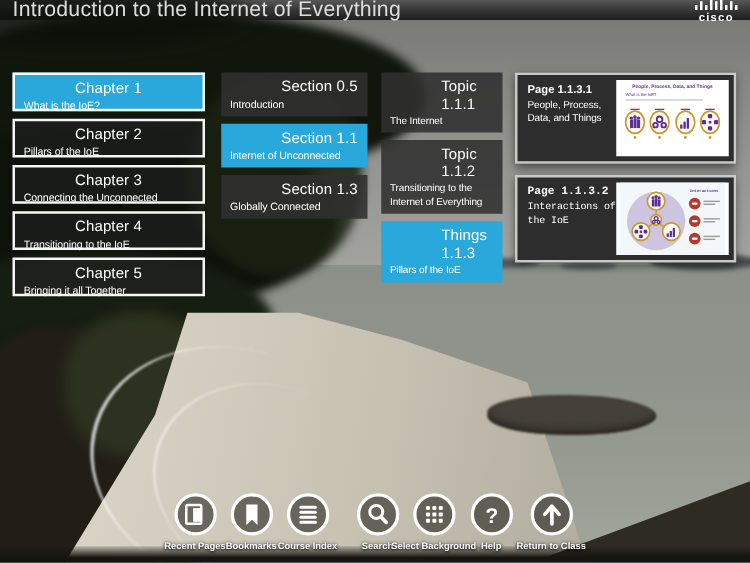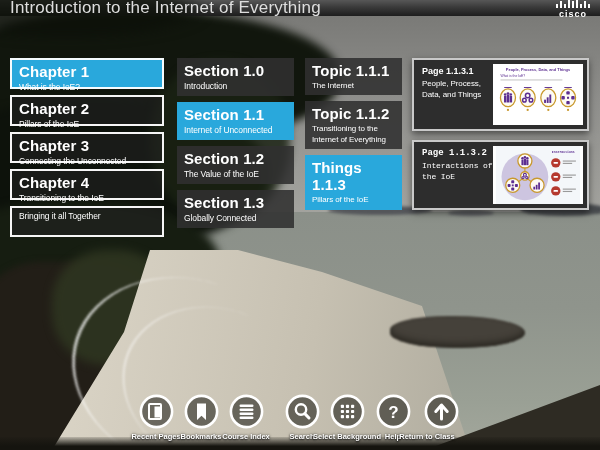--- a/index.html
+++ b/index.html
@@ -46,21 +46,21 @@
   .brand-bars i { display:block; width:2px; background:#fff; }
   .brand-text { font-size:9px; font-weight:bold; letter-spacing:1px; }
 
   
   .col { position:absolute; z-index:4; display:flex; flex-direction:column; gap:6px; }
   .col-chapters { left:10px;  top:58px; width:154px; }
   .col-sections { left:177px; top:58px; width:117px; }
   .col-topics   { left:305px; top:58px; width:97px;  }
   .col-pages    { left:412px; top:58px; width:177px; gap:9px; }
   .navbox { color:#fff; padding:4px 7px; min-height:31px; background:rgba(48,48,48,.88); cursor:pointer; }
-  .navbox .t { font-size:15px; font-weight:bold; margin-bottom:2px; letter-spacing:.1px; }
+  .navbox .t { font-size:12px; font-weight:normal; margin-bottom:2px; letter-spacing:.1px;margin-left:41px; }
   .navbox .s { font-size:8.5px; line-height:1.3; letter-spacing:-.1px; }
   .chapter { border:2px solid rgba(255,255,255,.96); background:rgba(34,34,34,.58); height:31px; padding:3px 7px; }
   .topic .s { font-size:8px; }
   .active { background:#29a8dc !important; }
 
   .pagebox { position:relative; height:73px; border:2px solid #c9c9c9; background:#2d2d2d; color:#fff;
              box-shadow:0 3px 7px rgba(0,0,0,.5); cursor:pointer; }
   .pagebox.pb2 { height:70px;font-family:Liberation Mono, monospace; }
   .pagebox .t { font-size:9px; font-weight:bold; padding:6px 0 3px 8px; }
   .pagebox .s { font-size:8px; line-height:1.35; padding-left:8px; width:82px; letter-spacing:-.1px; }
@@ -129,36 +129,33 @@
     </div>
     <div class="navbox chapter">
       <div class="t">Chapter 3</div>
       <div class="s">Connecting the Unconnected</div>
     </div>
     <div class="navbox chapter">
       <div class="t">Chapter 4</div>
       <div class="s">Transitioning to the IoE</div>
     </div>
     <div class="navbox chapter">
+      <div class="t">Chapter 5</div>
       <div class="s">Bringing it all Together</div>
     </div>
   </div>
 
   <div class="col col-sections">
     <div class="navbox">
-      <div class="t">Section 1.0</div>
+      <div class="t">Section 0.5</div>
       <div class="s">Introduction</div>
     </div>
     <div class="navbox active">
       <div class="t">Section 1.1</div>
       <div class="s">Internet of Unconnected</div>
-    </div>
-    <div class="navbox">
-      <div class="t">Section 1.2</div>
-      <div class="s">The Value of the IoE</div>
     </div>
     <div class="navbox">
       <div class="t">Section 1.3</div>
       <div class="s">Globally Connected</div>
     </div>
   </div>
 
   <div class="col col-topics">
     <div class="navbox topic">
       <div class="t">Topic 1.1.1</div>
@@ -348,15 +345,15 @@
       <polyline points="11.8,17.5 17.5,11 23.2,17.5" fill="none" stroke="#fff" stroke-width="3" stroke-linecap="round" stroke-linejoin="round"></polyline>
     </svg>
   </div>
 
   <div class="toollabel" style="left:118px">Recent Pages</div>
   <div class="toollabel" style="left:163px">Bookmarks</div>
   <div class="toollabel" style="left:208px">Course Index</div>
   <div class="toollabel" style="left:264px">Search</div>
   <div class="toollabel" style="left:309px">Select Background</div>
   <div class="toollabel" style="left:355px">Help</div>
-  <div class="toollabel" style="left:389px">Return to Class</div>
+  <div class="toollabel" style="left:403px">Return to Class</div>
 
 </div>
 
 </body></html>

